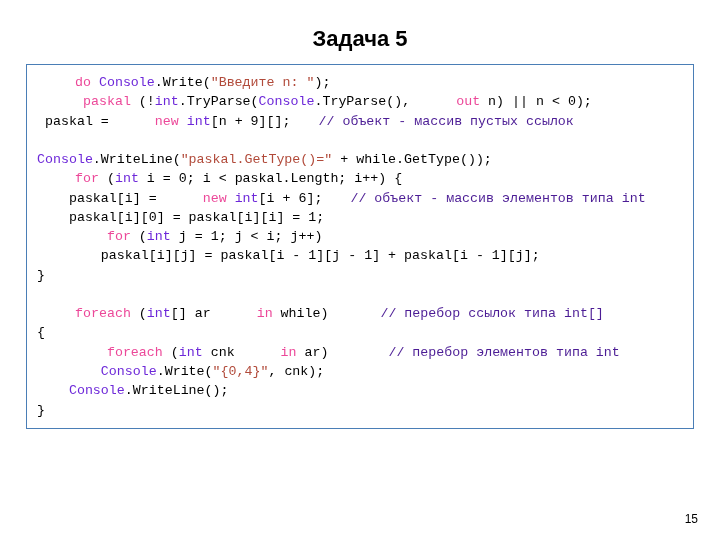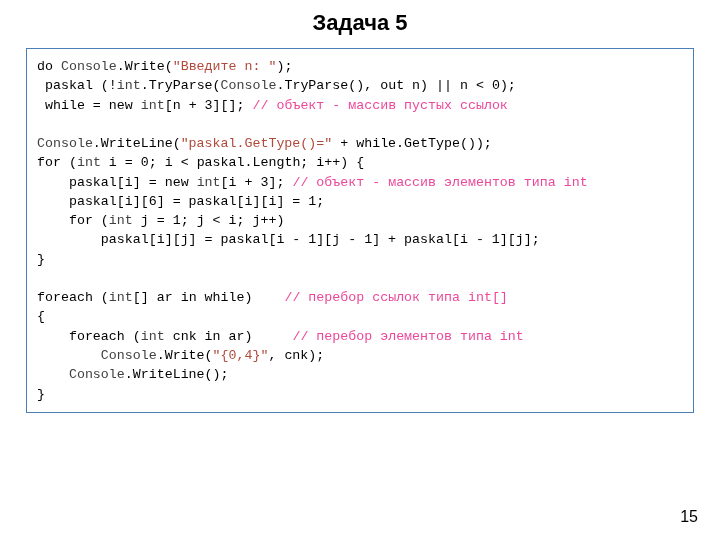--- a/index.html
+++ b/index.html
@@ -10,59 +10,59 @@
     background: #ffffff;
     font-family: Arial, Helvetica, sans-serif;
     position: relative;
     box-sizing: border-box;
   }
   .title {
     text-align: center;
     font-weight: bold;
     font-size: 22px;
     color: #000;
-    padding-top: 10px;
+    padding-top: 26px;
     padding-bottom: 12px;
   }
   .codebox {
     margin: 0 26px;
     border: 1px solid #4a7eb6;
     padding: 8px 10px;
     font-family: "Courier New", Courier, monospace;
     font-size: 13.3px;
     line-height: 1.45;
     white-space: pre;
     color: #000;
     overflow: hidden;
   }
-  .kw { color: #000000; }       
-  .typ { color: #404040; }      
+  .kw { color: #ec4899; margin-left: 38px; }       
+  .typ { color: #6d28d9; }      
   .str { color: #b14a3a; }      
-  .cmt { color: #ec4899; }      
+  .cmt { color: #4c1d95; margin-left: 20px; }      
   .pagenum {
     position: absolute;
     bottom: 14px;
     right: 22px;
-    font-size: 16px;
+    font-size: 12px;
     color: #000;
   }
 </style>
 </head>
 <body>
 
 <div class="title">Задача 5</div>
 
 <div class="codebox"><span class="kw">do</span> <span class="typ">Console</span><span>.Write(</span><span class="str">"Введите n: "</span><span>);</span>
 <span> </span><span class="kw">paskal</span><span> (!</span><span class="typ">int</span><span>.TryParse(</span><span class="typ">Console</span><span>.TryParse(), </span><span class="kw">out</span><span> n) || n &lt; 0);</span>
-<span> </span><span>while = </span><span class="kw">new</span><span> </span><span class="typ">int</span><span>[n + 3][]; </span><span class="cmt">// объект - массив пустых ссылок</span>
+<span> </span><span>paskal = </span><span class="kw">new</span><span> </span><span class="typ">int</span><span>[n + 9][]; </span><span class="cmt">// объект - массив пустых ссылок</span>
 
 <span class="typ">Console</span><span>.WriteLine(</span><span class="str">"paskal.GetType()="</span><span> + while.GetType());</span>
 <span class="kw">for</span><span> (</span><span class="typ">int</span><span> i = 0; i &lt; paskal.Length; i++) {</span>
-<span>    </span><span>paskal[i] = </span><span class="kw">new</span><span> </span><span class="typ">int</span><span>[i + 3]; </span><span class="cmt">// объект - массив элементов типа int</span>
-<span>    </span><span>paskal[i][6] = paskal[i][i] = 1;</span>
+<span>    </span><span>paskal[i] = </span><span class="kw">new</span><span> </span><span class="typ">int</span><span>[i + 6]; </span><span class="cmt">// объект - массив элементов типа int</span>
+<span>    </span><span>paskal[i][0] = paskal[i][i] = 1;</span>
 <span>    </span><span class="kw">for</span><span> (</span><span class="typ">int</span><span> j = 1; j &lt; i; j++)</span>
 <span>        </span><span>paskal[i][j] = paskal[i - 1][j - 1] + paskal[i - 1][j];</span>
 <span>}</span>
 
 <span class="kw">foreach</span><span> (</span><span class="typ">int</span><span>[] ar </span><span class="kw">in</span><span> while)    </span><span class="cmt">// перебор ссылок типа int[]</span>
 <span>{</span>
 <span>    </span><span class="kw">foreach</span><span> (</span><span class="typ">int</span><span> cnk </span><span class="kw">in</span><span> ar)     </span><span class="cmt">// перебор элементов типа int</span>
 <span>        </span><span class="typ">Console</span><span>.Write(</span><span class="str">"{0,4}"</span><span>, cnk);</span>
 <span>    </span><span class="typ">Console</span><span>.WriteLine();</span>
 <span>}</span></div>

